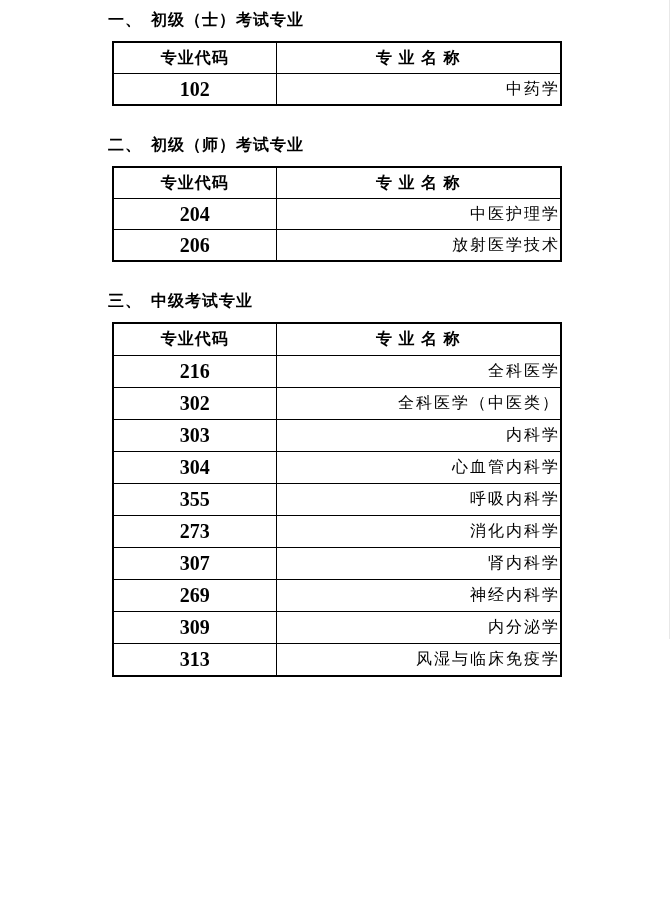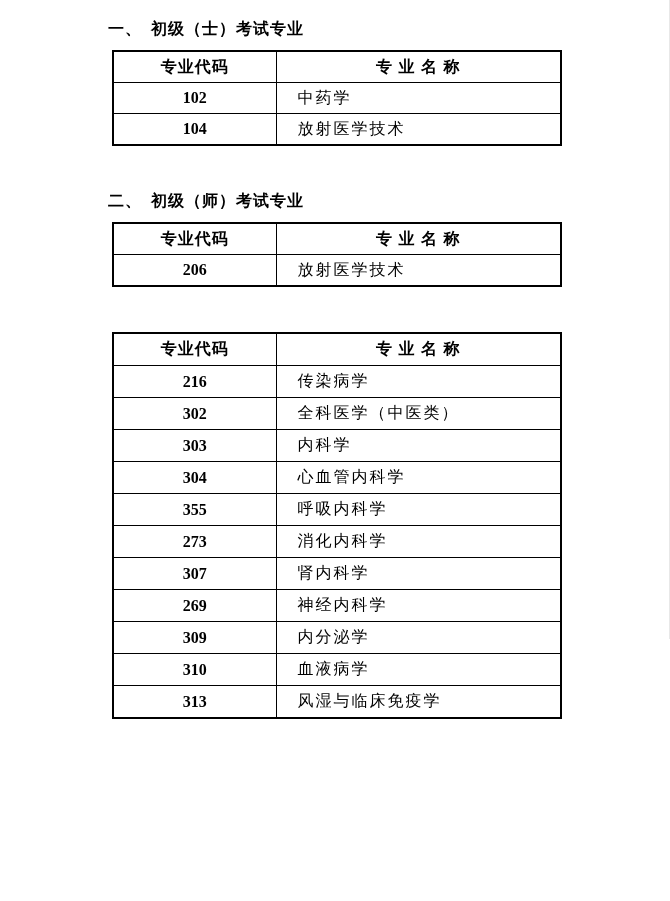--- a/index.html
+++ b/index.html
@@ -11,26 +11,26 @@
     width: 670px;
     height: 901px;
     overflow: hidden;
     font-family: "Liberation Sans", sans-serif;
     color: #000000;
   }
   .page {
     box-sizing: border-box;
     width: 670px;
     height: 639px;
-    padding: 19px 0 0 108px;
+    padding: 10px 0 0 108px;
     background: #ffffff;
     border-right: 1px solid #e8e8e8;
   }
   .section { margin: 0; }
-  .section + .section { margin-top: 45px; }
+  .section + .section { margin-top: 29px; }
   .sec-heading {
     margin: 0 0 12px 0;
     font-size: 16px;
     line-height: 19px;
     font-weight: bold;
     letter-spacing: 1px;
     white-space: nowrap;
   }
   .sec-num { margin-right: 9px; }
   table.spec-table {
@@ -49,29 +49,29 @@
     overflow: hidden;
     white-space: nowrap;
   }
   .spec-table th {
     font-size: 16px;
     font-weight: bold;
     letter-spacing: 1px;
   }
   td.code {
     font-family: "Liberation Serif", serif;
-    font-size: 16px;
+    font-size: 20px;
     font-weight: bold;
     text-align: center;
   }
   td.name {
     font-family: "Liberation Serif", serif;
     font-size: 16px;
     font-weight: normal;
-    text-align: left;
+    text-align: right;
     padding-left: 21px;
     letter-spacing: 2px;
   }
   
   table.rows-short th, table.rows-short td { height: 30px; }
   table.rows-tall  th, table.rows-tall  td { height: 31px; }
 </style>
 </head>
 <body>
 
@@ -90,24 +90,20 @@
         <tr>
           <th>专业代码</th>
           <th>专 业 名 称</th>
         </tr>
       </thead>
       <tbody>
           <tr>
             <td class="code">102</td>
             <td class="name">中药学</td>
           </tr>
-          <tr>
-            <td class="code">104</td>
-            <td class="name">放射医学技术</td>
-          </tr>
         </tbody>
     </table>
   </div>
 
   <div class="section">
     <h2 class="sec-heading">
       <span class="sec-num">二、</span><span>初级（师）考试专业</span>
     </h2>
     <table class="spec-table rows-short">
       <colgroup>
@@ -115,43 +111,50 @@
           <col class="col-name">
         </colgroup>
       <thead>
         <tr>
           <th>专业代码</th>
           <th>专 业 名 称</th>
         </tr>
       </thead>
       <tbody>
           <tr>
+            <td class="code">204</td>
+            <td class="name">中医护理学</td>
+          </tr>
+          <tr>
             <td class="code">206</td>
             <td class="name">放射医学技术</td>
           </tr>
         </tbody>
     </table>
   </div>
 
   <div class="section">
+    <h2 class="sec-heading">
+      <span class="sec-num">三、</span><span>中级考试专业</span>
+    </h2>
     <table class="spec-table rows-tall">
       <colgroup>
           <col class="col-code">
           <col class="col-name">
         </colgroup>
       <thead>
         <tr>
           <th>专业代码</th>
           <th>专 业 名 称</th>
         </tr>
       </thead>
       <tbody>
           <tr>
             <td class="code">216</td>
-            <td class="name">传染病学</td>
+            <td class="name">全科医学</td>
           </tr>
           <tr>
             <td class="code">302</td>
             <td class="name">全科医学（中医类）</td>
           </tr>
           <tr>
             <td class="code">303</td>
             <td class="name">内科学</td>
           </tr>
           <tr>
@@ -172,24 +175,20 @@
           </tr>
           <tr>
             <td class="code">269</td>
             <td class="name">神经内科学</td>
           </tr>
           <tr>
             <td class="code">309</td>
             <td class="name">内分泌学</td>
           </tr>
           <tr>
-            <td class="code">310</td>
-            <td class="name">血液病学</td>
-          </tr>
-          <tr>
             <td class="code">313</td>
             <td class="name">风湿与临床免疫学</td>
           </tr>
         </tbody>
     </table>
   </div>
 
 </div>
 
 </body></html>

